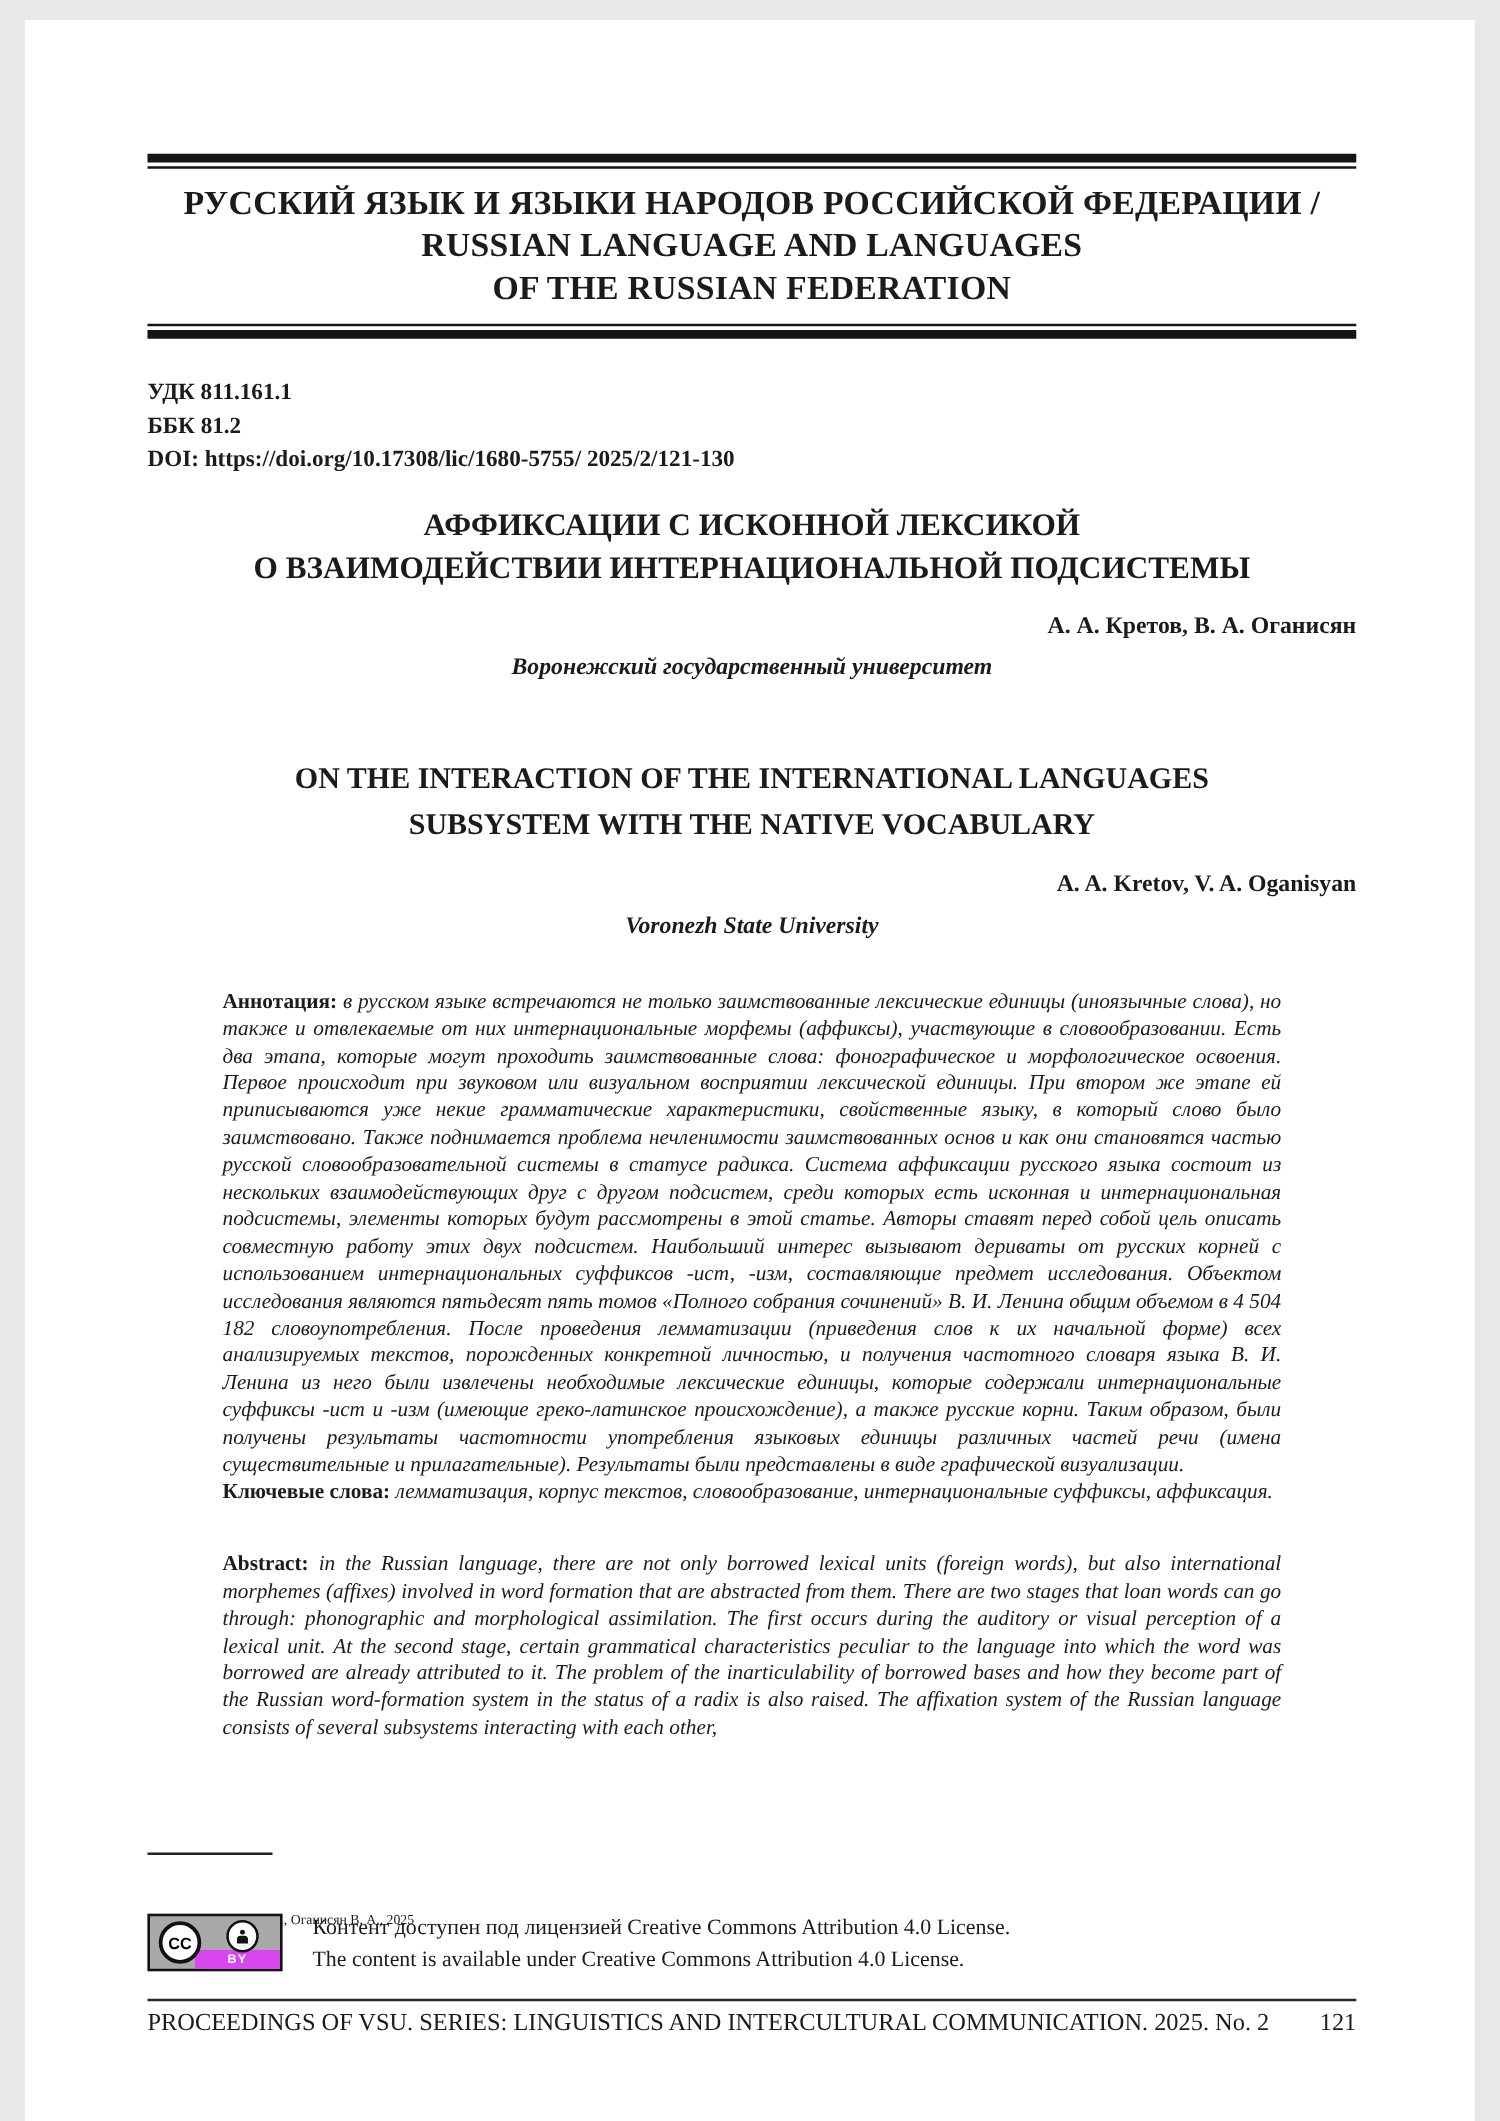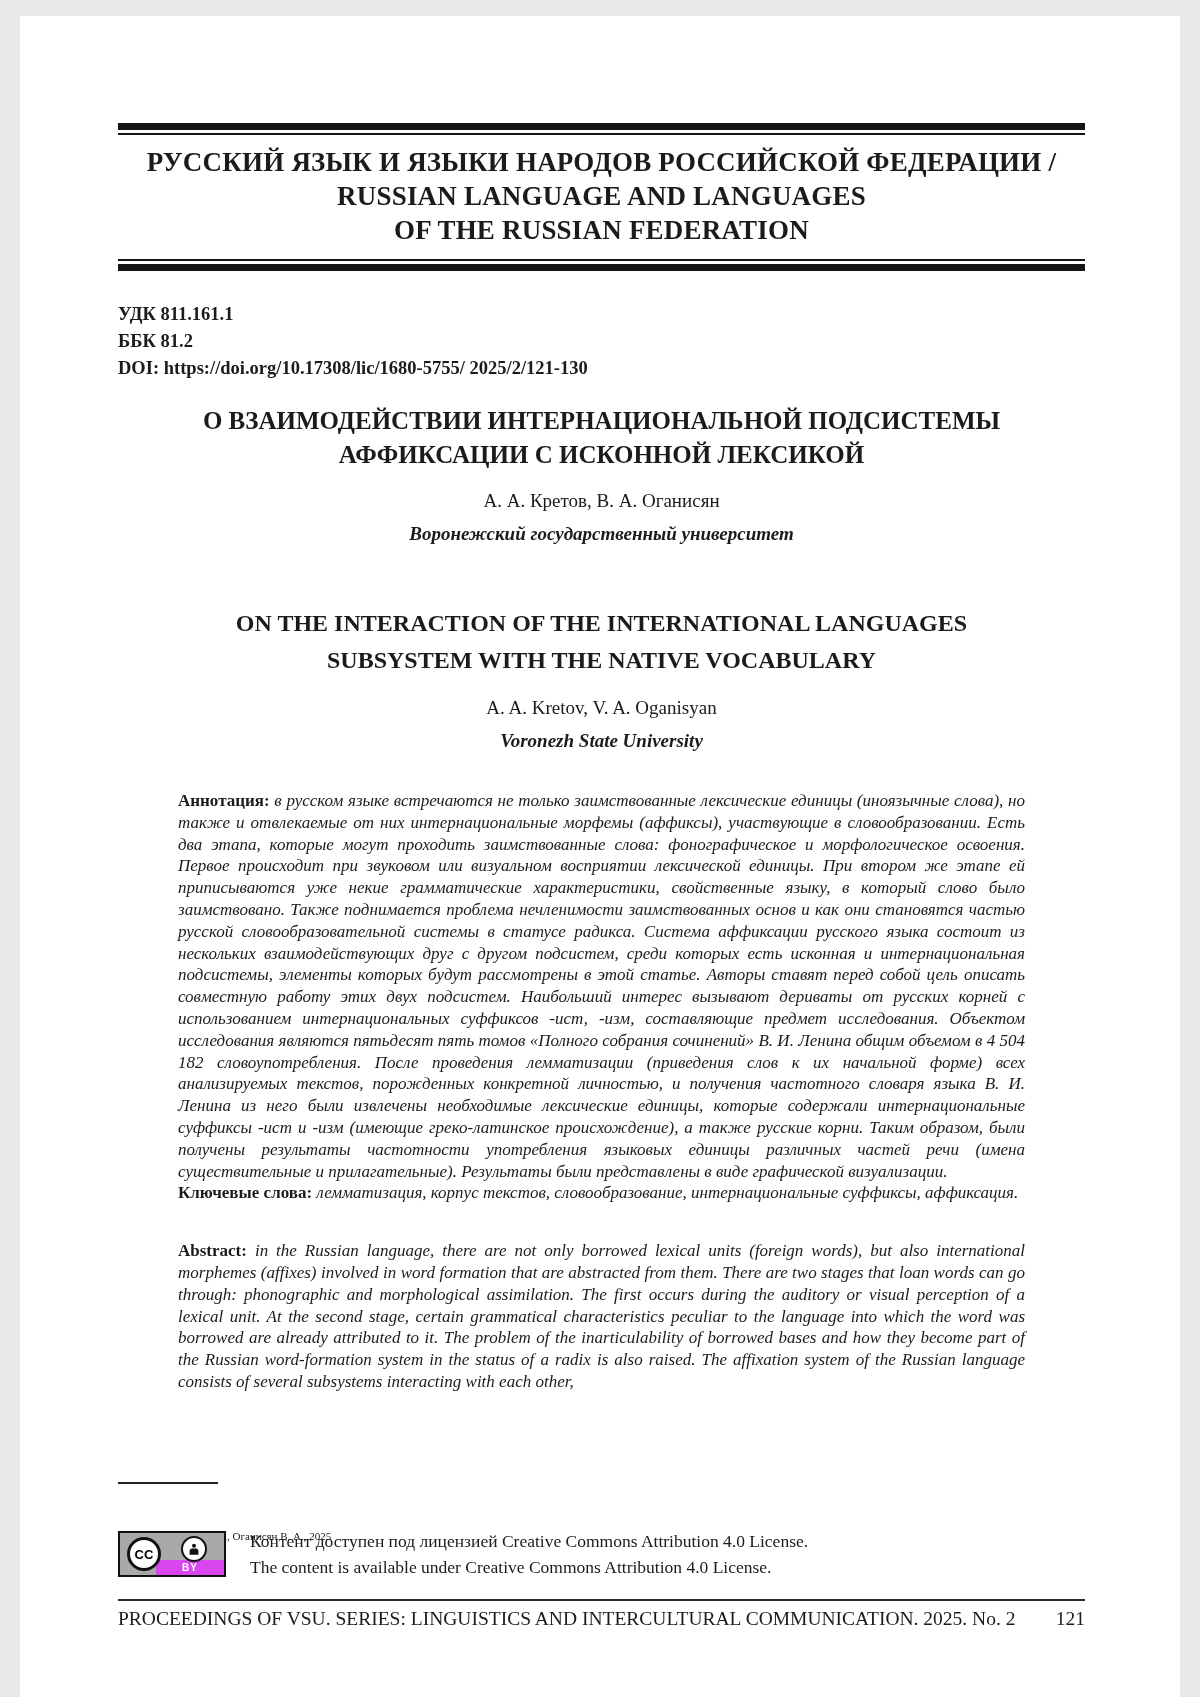--- a/index.html
+++ b/index.html
@@ -26,21 +26,21 @@
     font-weight:bold;
     font-size:27px;
     line-height:34px;
     margin:10px 0 12px;
     letter-spacing:0.2px;
   }
 
   .meta { margin-top:30px; font-weight:bold; font-size:18.5px; line-height:27px; }
 
   .ru-title { margin-top:22px; text-align:center; font-weight:bold; font-size:25px; line-height:34px; }
-  .authors  { margin-top:18px; text-align:center; font-weight:normal; font-size:19px; }
+  .authors  { margin-top:18px; text-align:right; font-weight:bold; font-size:19px; }
   .affil    { margin-top:11px; text-align:center; font-weight:bold; font-style:italic; font-size:19px; }
 
   .en-title { margin-top:60px; text-align:center; font-weight:bold; font-size:24px; line-height:37px; }
 
   .abstract-block {
     margin:38px 60px 0;
     font-size:17px;
     line-height:21.8px;
     text-align:justify;
     font-style:italic;
@@ -108,22 +108,22 @@
       <div class="rule-thick"></div>
     </div>
 
     <div class="meta">
       <div>УДК 811.161.1</div>
       <div>ББК 81.2</div>
       <div>DOI: https://doi.org/10.17308/lic/1680-5755/ 2025/2/121-130</div>
     </div>
 
     <div class="ru-title">
+      <div>АФФИКСАЦИИ С ИСКОННОЙ ЛЕКСИКОЙ</div>
       <div>О ВЗАИМОДЕЙСТВИИ ИНТЕРНАЦИОНАЛЬНОЙ ПОДСИСТЕМЫ</div>
-      <div>АФФИКСАЦИИ С ИСКОННОЙ ЛЕКСИКОЙ</div>
     </div>
 
     <div class="authors">А. А. Кретов, В. А. Оганисян</div>
     <div class="affil">Воронежский государственный университет</div>
 
     <div class="en-title">
       <div>ON THE INTERACTION OF THE INTERNATIONAL LANGUAGES</div>
       <div>SUBSYSTEM WITH THE NATIVE VOCABULARY</div>
     </div>
 

